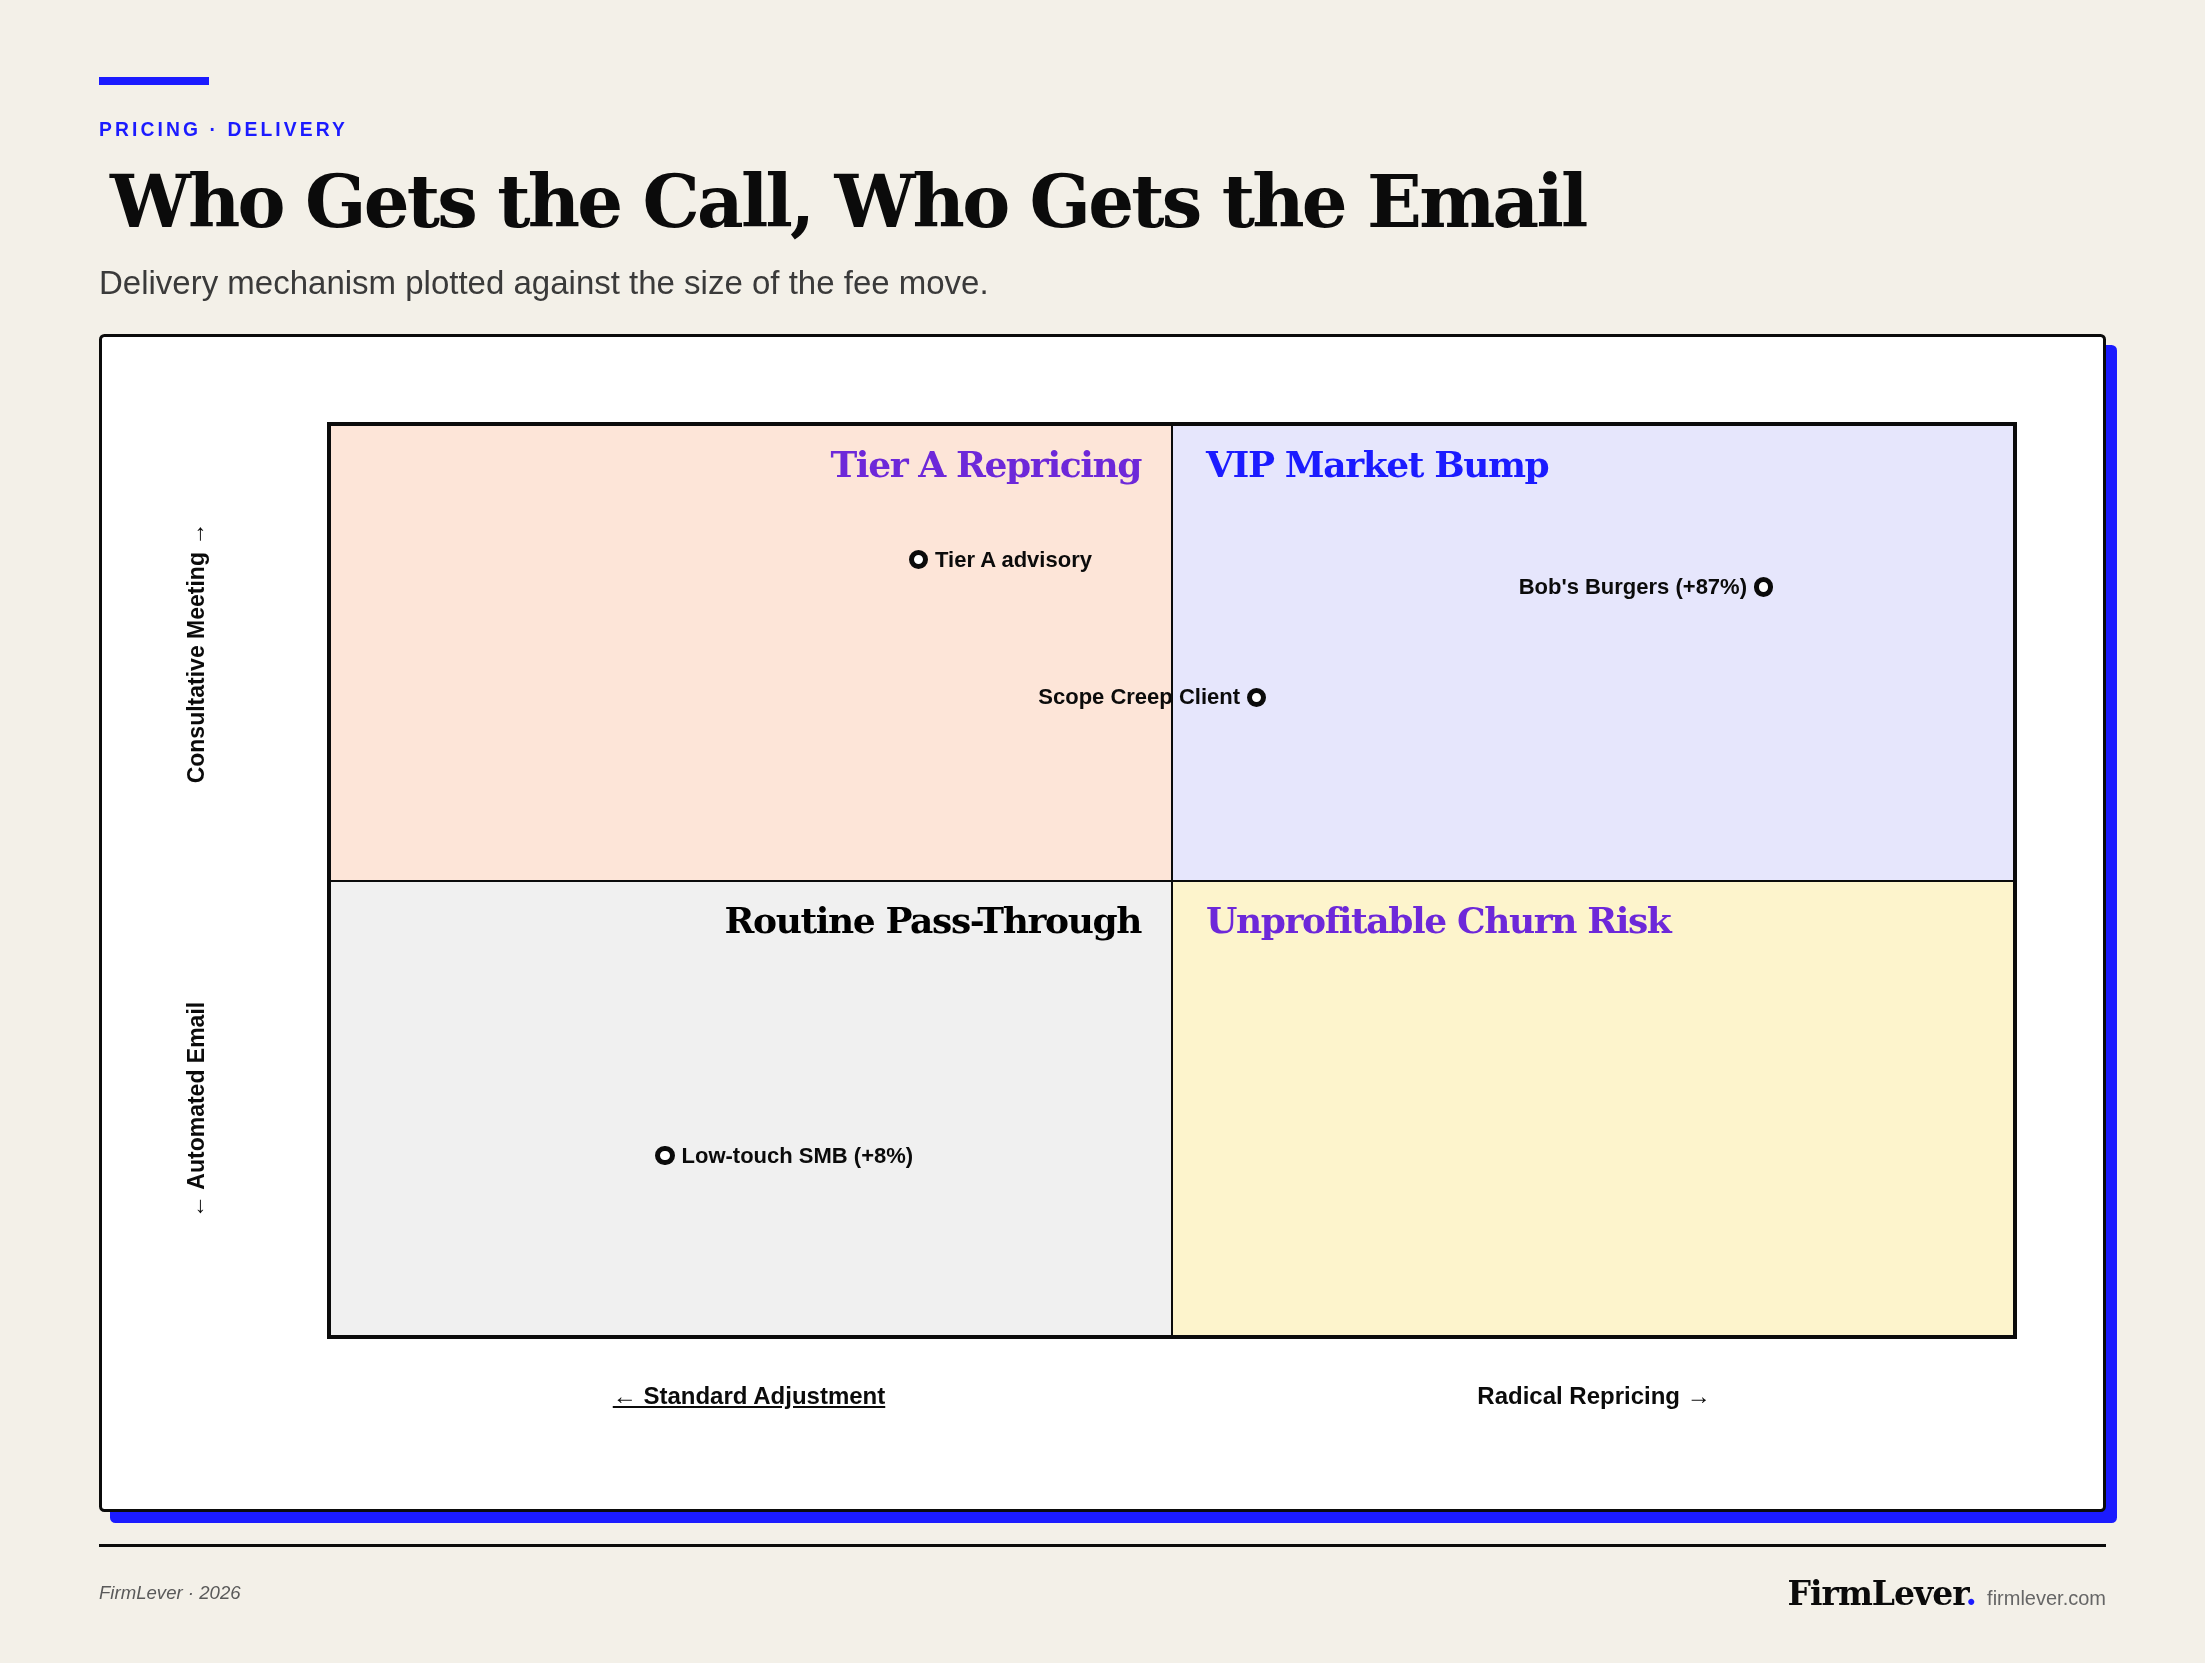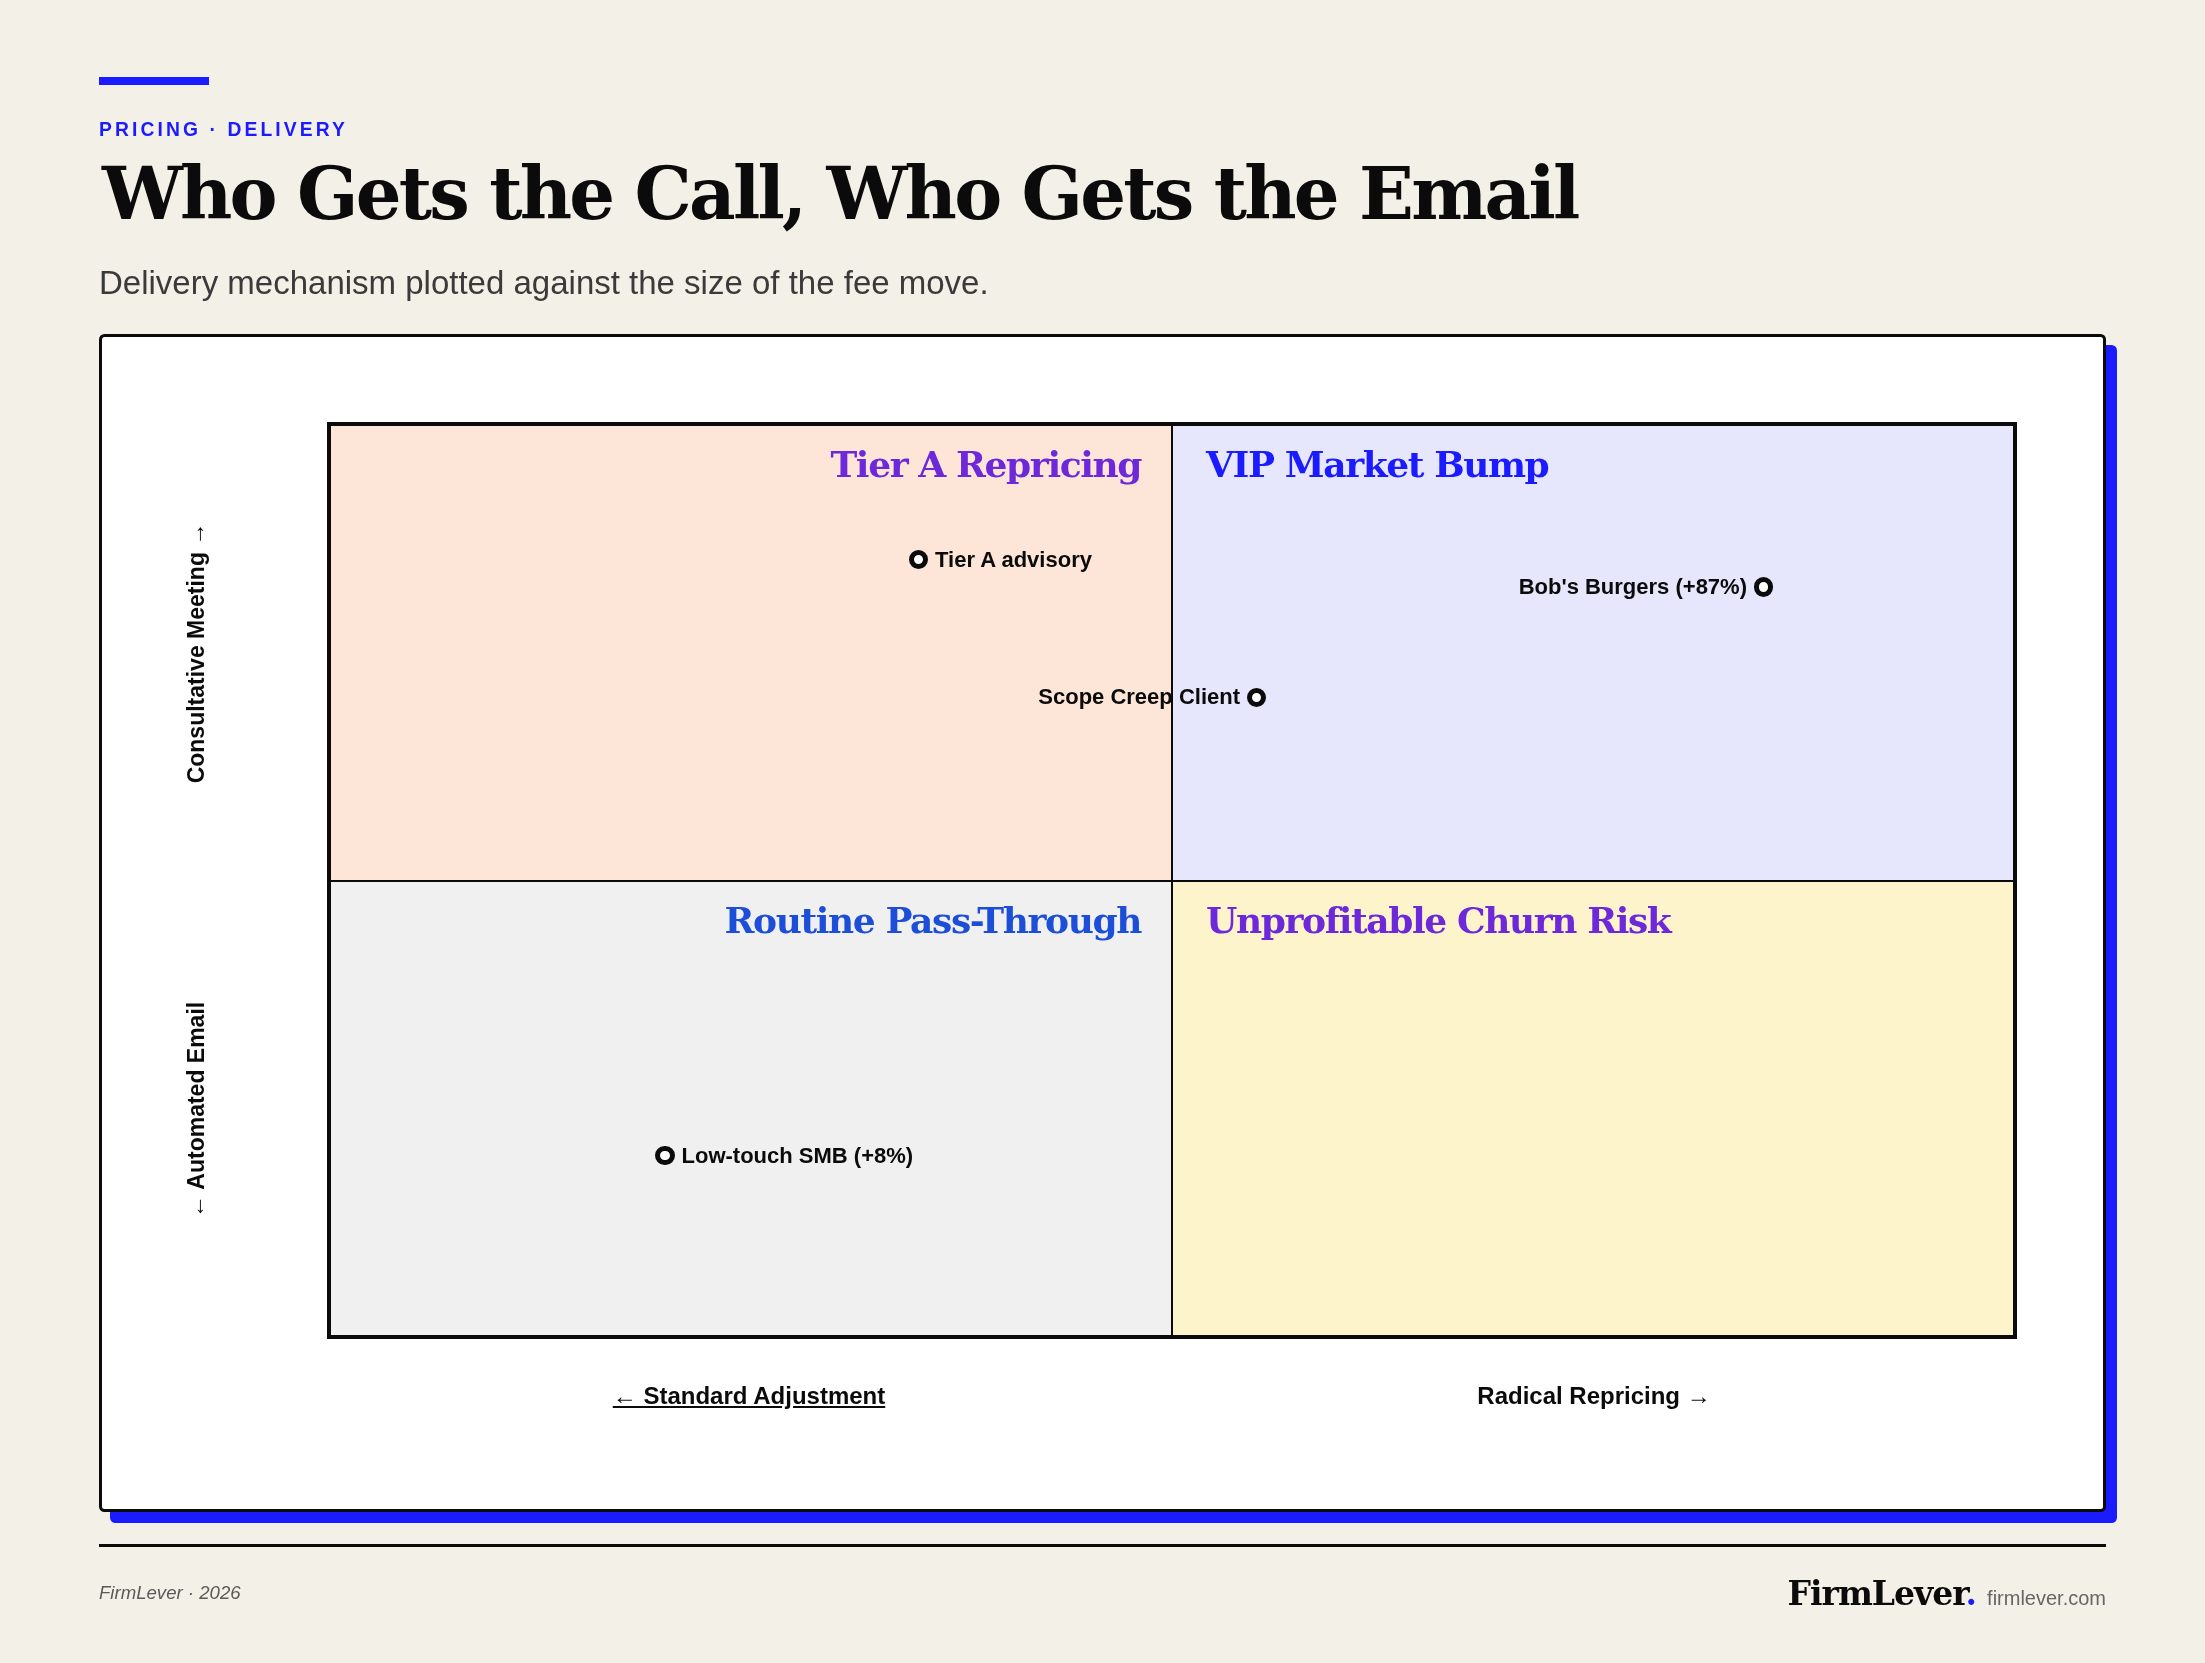--- a/index.html
+++ b/index.html
@@ -55,21 +55,21 @@
   .q-title {
     position: absolute; top: 15px;
     font-family: "DejaVu Serif", "Liberation Serif", serif;
     font-weight: 700; font-size: 36px; letter-spacing: -1.4px;
     white-space: nowrap; line-height: 1.3;
   }
   .q-tl .q-title, .q-bl .q-title { right: 30px; text-align: right; }
   .q-tr .q-title, .q-br .q-title { left: 33px; }
   .q-tl .q-title { color: #6d28d9; }
   .q-tr .q-title { color: #1b1bff; }
-  .q-bl .q-title { color: #1d4ed8; text-align: right; }
+  .q-bl .q-title { color: #000000; text-align: right; }
   .q-br .q-title { color: #6d28d9; }
 
   .points { position: absolute; left: 327px; top: 422px; width: 1690px; height: 917px; pointer-events: none; }
   .pt { position: absolute; width: 0; height: 0; pointer-events: auto; }
   .dot {
     position: absolute; left: -9.6px; top: -9.6px;
     width: 19.3px; height: 19.3px; box-sizing: border-box;
     border-radius: 50%; border: 5.5px solid #0b0b0b; background: #ffffff;
   }
   .pt-label {
@@ -112,21 +112,21 @@
     font-weight: 700; font-size: 33px; letter-spacing: -1px; color: #0b0b0b;
   }
   .brand-dot { color: #1b1bff; }
   .site { font-size: 20px; color: #666666; }
 </style>
 </head>
 <body>
 
 <div class="accent-bar"></div>
 <div class="eyebrow">PRICING · DELIVERY</div>
-<h1 class="title" style="margin:4px">Who Gets the Call, Who Gets the Email</h1>
+<h1 class="title" style="margin:12px">Who Gets the Call, Who Gets the Email</h1>
 <div class="subtitle">Delivery mechanism plotted against the size of the fee move.</div>
 
 <div class="card"></div>
 
 <div class="plot">
   <div class="quad q-tl">
     <div class="q-title">Tier A Repricing</div>
   </div>
   <div class="quad q-tr">
     <div class="q-title">VIP Market Bump</div>

